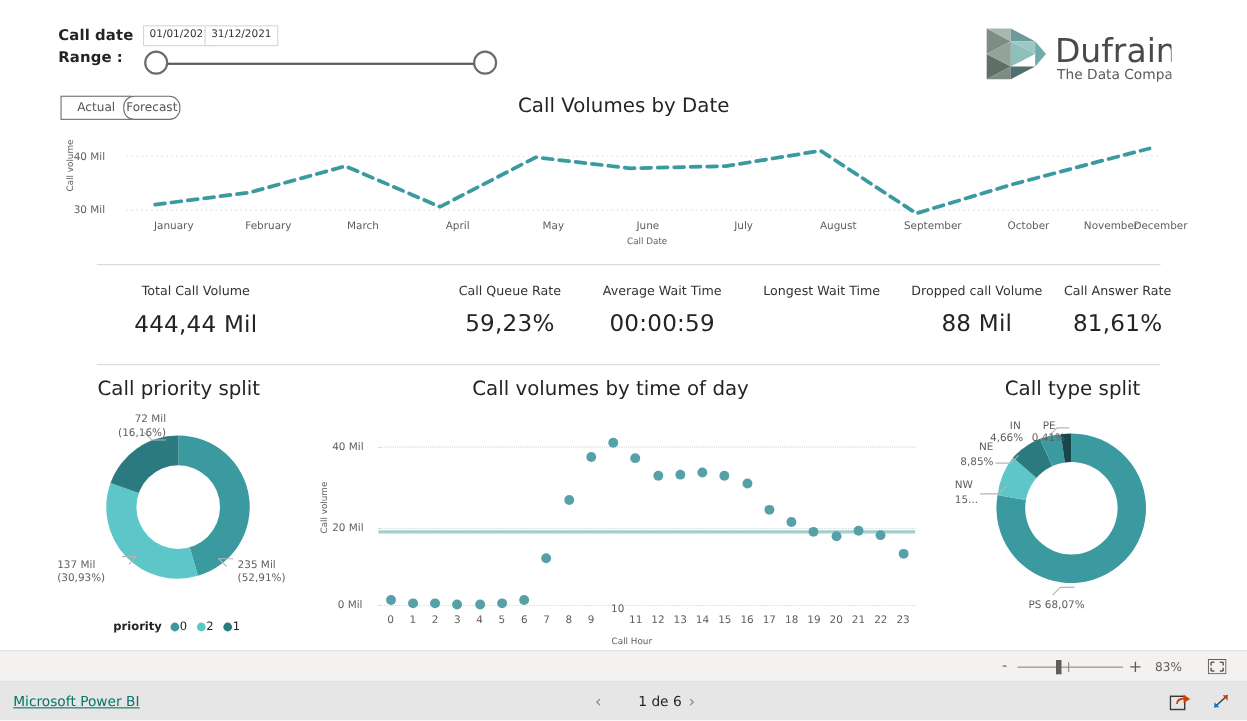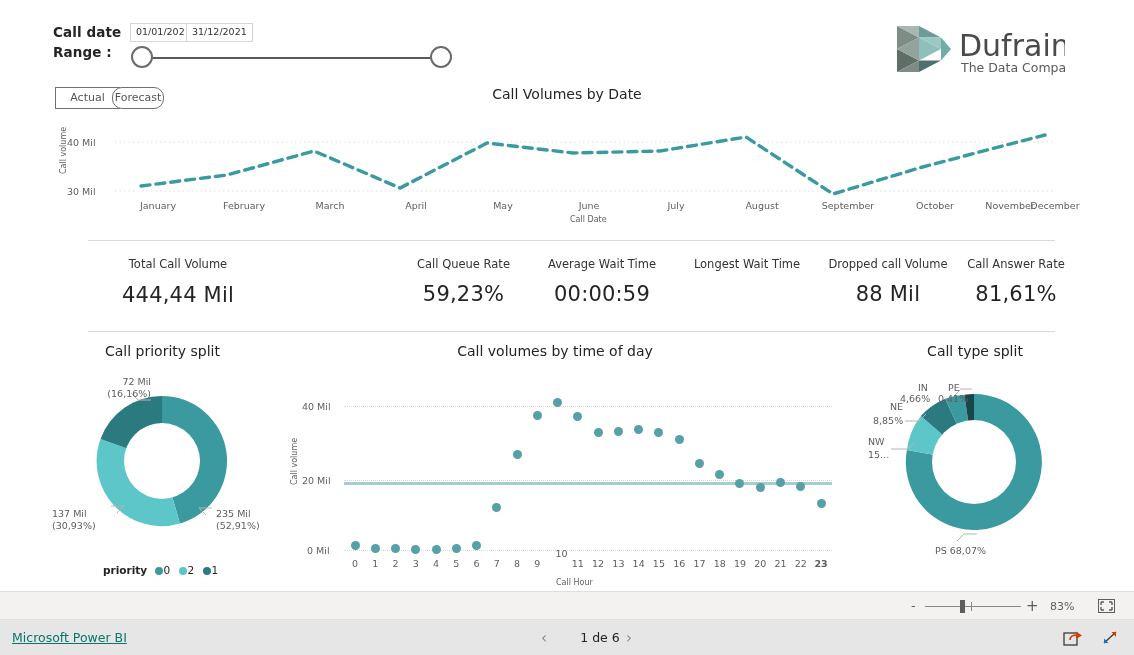--- a/index.html
+++ b/index.html
@@ -62,21 +62,21 @@
     text-align: center;
     font-family: "DejaVu Sans", "Liberation Sans", sans-serif;
     cursor: pointer;
   }
   #btn-actual   { left: 55px;  width: 65px; }
   #btn-forecast { left: 112px; width: 52px; border-radius: 10px; }
 
   
   .viz-title {
     position: absolute;
-    font-size: 14px; color: #252423;
+    font-size: 18px; color: #252423;
     text-align: center;
     white-space: nowrap;
   }
   #t-line   { left: 0; top: 86px; width: 1134px; }
   #t-prio   { left: 55px;  top: 343px; width: 215px; }
   #t-scat   { left: 290px; top: 343px; width: 530px; }
   #t-type   { left: 860px; top: 343px; width: 230px; }
 
   
   #line-chart { position: absolute; left: 55px; top: 110px; width: 1000px; height: 105px; }
@@ -353,21 +353,21 @@
           <div class="xlbl" style="left: 318.391px; top: 178px; width: 20px;">13</div>
           <div class="xlbl" style="left: 338.652px; top: 178px; width: 20px;">14</div>
           <div class="xlbl" style="left: 358.913px; top: 178px; width: 20px;">15</div>
           <div class="xlbl" style="left: 379.174px; top: 178px; width: 20px;">16</div>
           <div class="xlbl" style="left: 399.435px; top: 178px; width: 20px;">17</div>
           <div class="xlbl" style="left: 419.696px; top: 178px; width: 20px;">18</div>
           <div class="xlbl" style="left: 439.957px; top: 178px; width: 20px;">19</div>
           <div class="xlbl" style="left: 460.217px; top: 178px; width: 20px;">20</div>
           <div class="xlbl" style="left: 480.478px; top: 178px; width: 20px;">21</div>
           <div class="xlbl" style="left: 500.739px; top: 178px; width: 20px;">22</div>
-          <div class="xlbl" style="left: 521px; top: 178px; width: 20px; font-weight: bold;">23</div>
+          <div class="xlbl" style="left: 521px; top: 178px; width: 20px;">23</div>
         </div>
 
       <div class="axis-title-h" style="left:266px; top:198px;">Call Hour</div>
     </div>
 
     <div class="viz-title" id="t-type">Call type split</div>
 
     <svg class="donut-svg" style="left:902px; top:390px;" width="144" height="144" viewBox="0 0 144 144">
 
       <path fill="#3a9aa0" d="M72,72 L72,4 A68,68 0 1 1 4.9,60.1 Z"></path>

